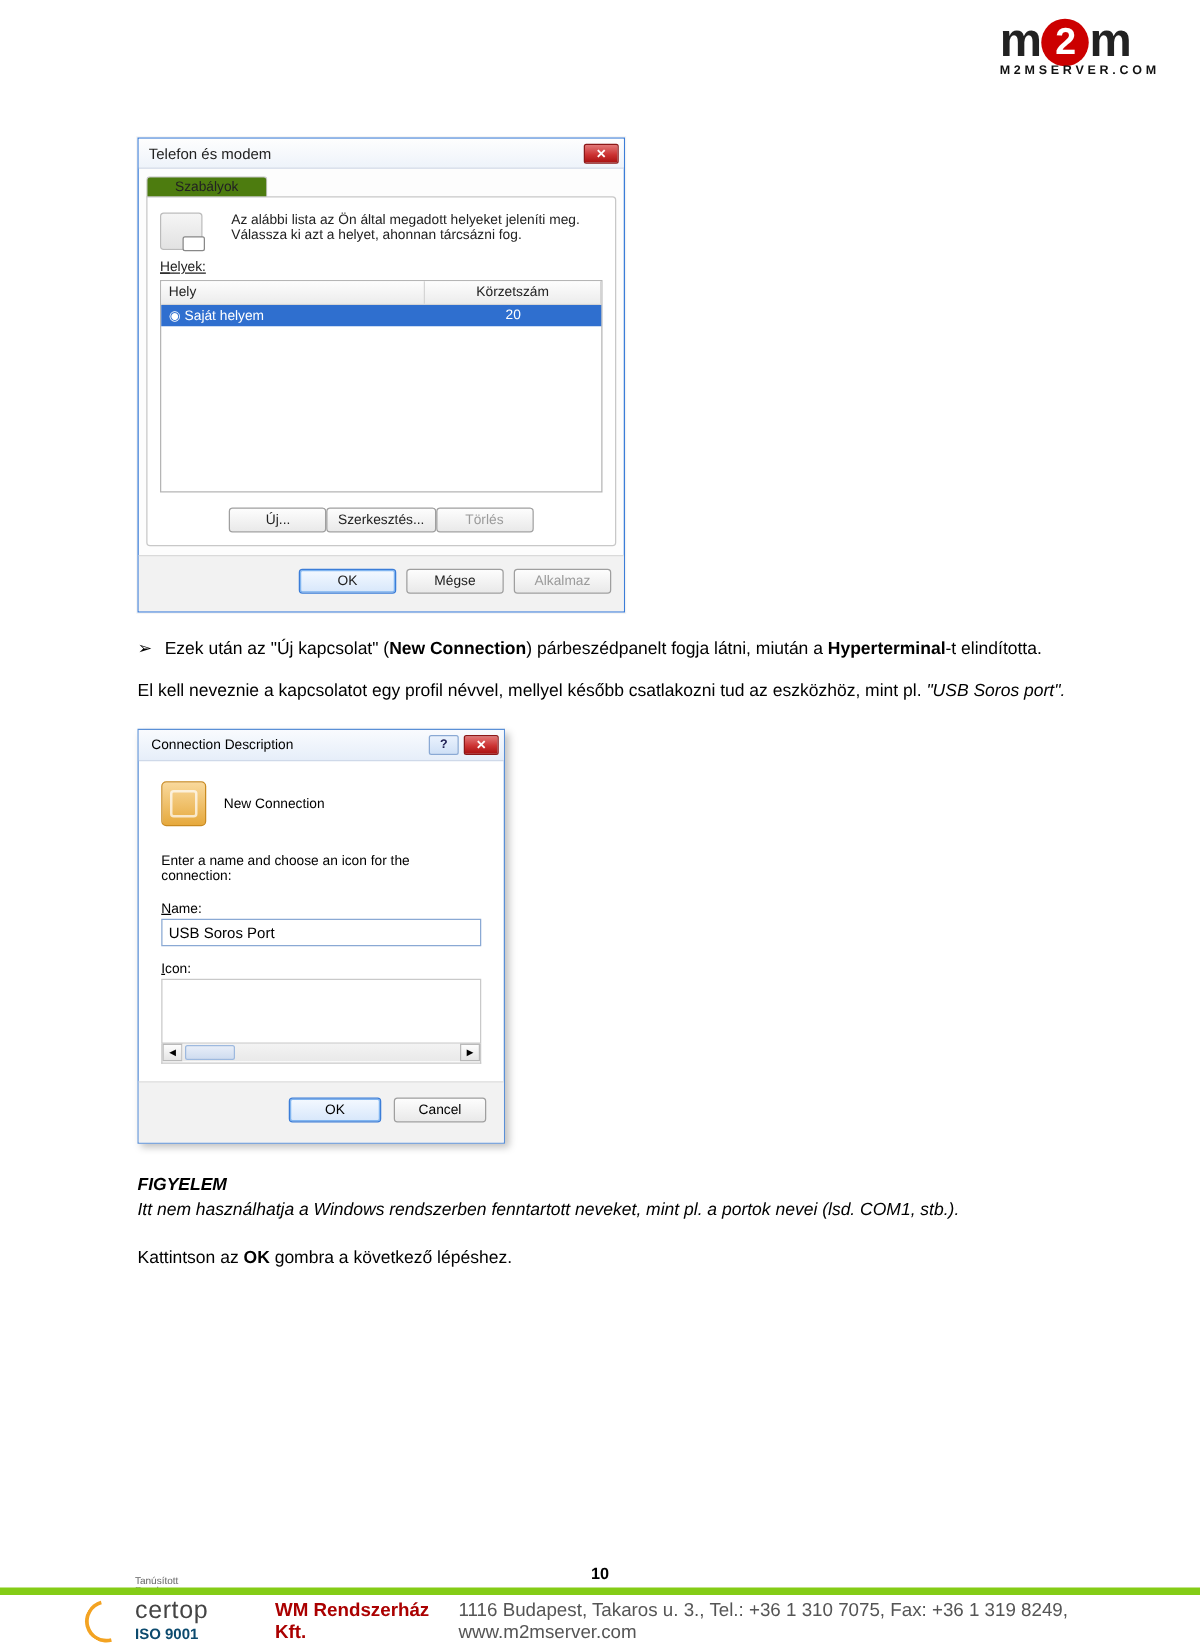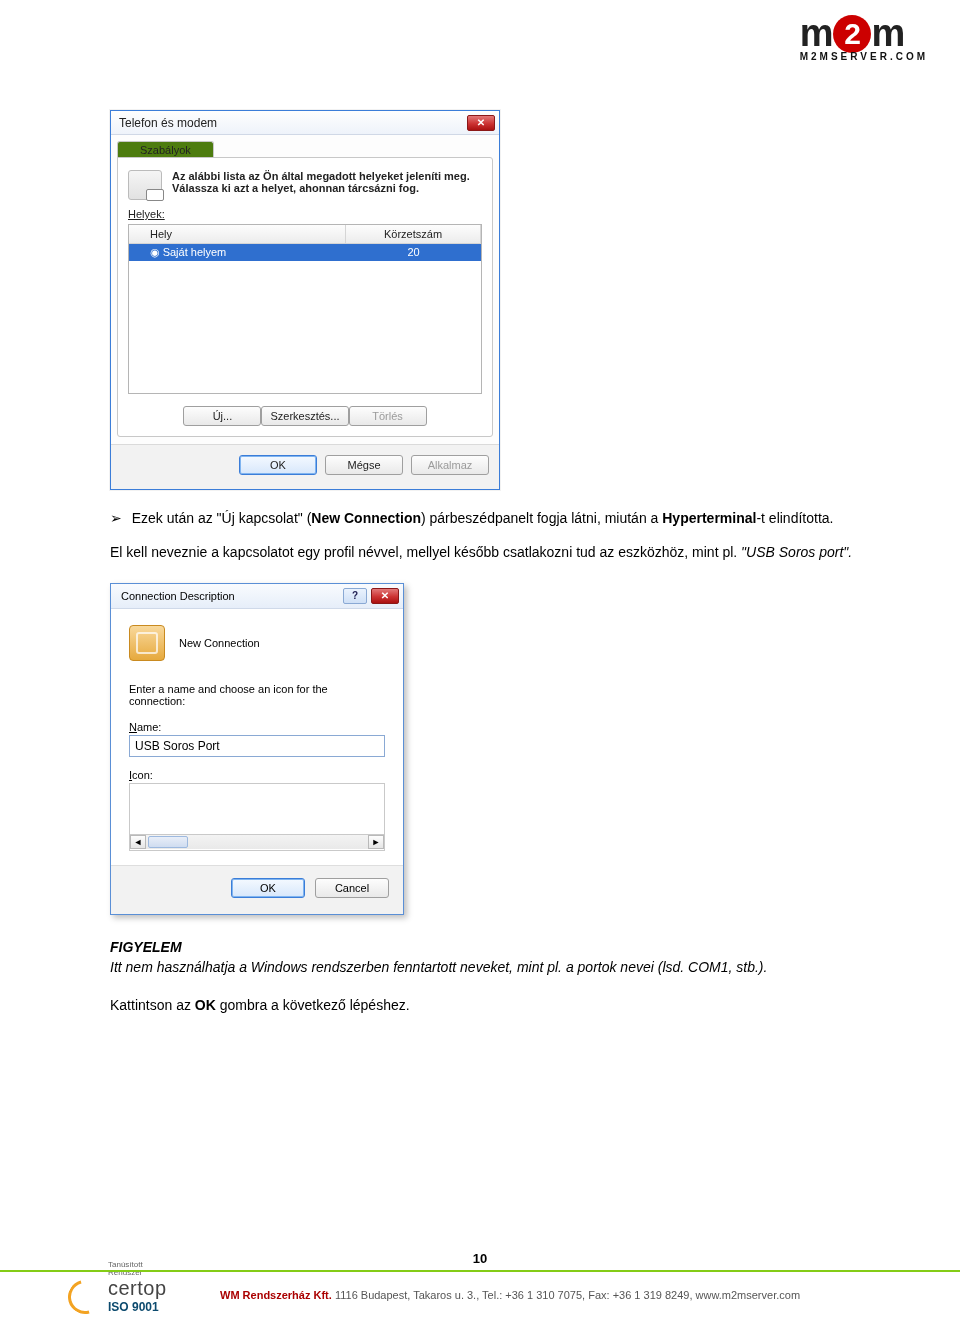--- a/index.html
+++ b/index.html
@@ -75,21 +75,21 @@
   }
   .dlg-body {
     border:1px solid #c8c8c8;
     margin:0 6px 6px 6px;
     padding:12px 10px 10px 10px;
     border-radius: 0 3px 3px 3px;
     position:relative;
     top:-1px;
     background:#fff;
   }
-  .dlg-desc { display:flex; gap:10px; align-items:flex-start; margin-bottom:8px;font-weight:bold;}
+  .dlg-desc { display:flex; gap:23px; align-items:flex-start; margin-bottom:8px;}
   .dlg-icon {
     width:34px; height:30px; flex:none;
     background:
       linear-gradient(#f5f5f5,#e2e2e2);
     border:1px solid #bbb; border-radius:3px;
     position:relative;
   }
   .dlg-icon::after{
     content:""; position:absolute; right:-3px; bottom:-2px;
     width:16px;height:10px;border:1px solid #888;border-radius:2px;background:#fff;
@@ -99,21 +99,21 @@
     display:flex;
   }
   .list {
     border:1px solid #b5b5b5;
     height:170px;
     margin:2px 0 12px 0;
     background:#fff;
   }
   .list-hdr { background:linear-gradient(#fdfdfd,#ececec); border-bottom:1px solid #d5d5d5;}
   .list-hdr div { padding:3px 6px; border-right:1px solid #d5d5d5; }
-  .col1{ width:60%;margin-left:15px; } .col2{ width:40%; text-align:center;}
+  .col1{ width:60%; } .col2{ width:40%; text-align:center;}
   .list-row { background:#2f6fcf; color:#fff; }
   .list-row div { padding:2px 6px; }
   .radio-dot::before{content:"◉ "; color:#fff;}
   .btn-row { display:flex; justify-content:center; }
   .winbtn {
     min-width:78px; padding:3px 8px;
     border:1px solid #9f9f9f; border-radius:3px;
     background:linear-gradient(#fdfdfd,#e9e9e9);
     font-size:11px; text-align:center;
   }
@@ -180,24 +180,24 @@
     display:flex;justify-content:flex-end;gap:10px;padding:12px 14px 16px 0;
     background:#f2f2f2;border-top:1px solid #dedede;
   }
   
   .page-num{
     position:absolute; bottom:52px; left:0; right:0; text-align:center;
     font-size:13px; font-family: Verdana, sans-serif; font-weight:bold;
   }
   .footer{
     position:absolute; bottom:0; left:0; right:0; height:48px;
-    border-top:2px solid #84cc16;
+    border-top:6px solid #84cc16;
     display:flex; align-items:center;
     padding-left:220px;
-    font-size:11px; color:#555;
+    font-size:15px; color:#555;
     font-family: Arial, sans-serif;
   }
   .cert {
     position:absolute; bottom:4px; left:68px;
     display:flex; gap:6px; align-items:flex-end;
   }
   .cert-swoosh{
     width:34px;height:34px;border-radius:50%;
     border:3px solid #f3a322;border-left-color:transparent;border-bottom-color:transparent;
     transform:rotate(210deg);

